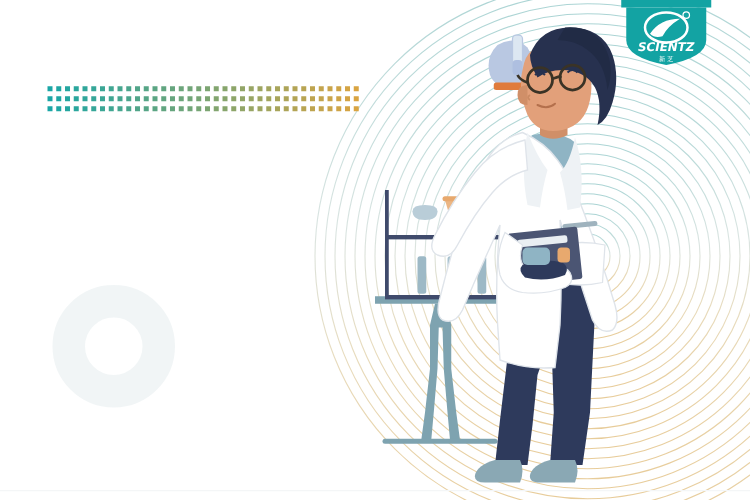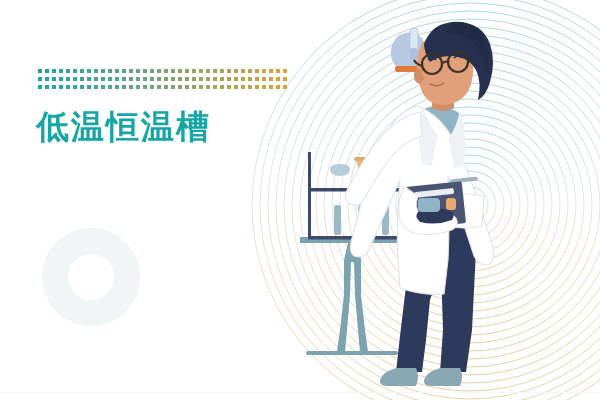--- a/index.html
+++ b/index.html
@@ -83,21 +83,20 @@
 
   <div class="donut"></div>
 
   <div class="dotgrid" id="dotgrid">
       <span class="dotrow"><span class="dot" style="background: rgb(26, 166, 166);"></span><span class="dot" style="background: rgb(31, 166, 163);"></span><span class="dot" style="background: rgb(37, 166, 160);"></span><span class="dot" style="background: rgb(42, 166, 157);"></span><span class="dot" style="background: rgb(48, 166, 154);"></span><span class="dot" style="background: rgb(53, 166, 152);"></span><span class="dot" style="background: rgb(59, 166, 149);"></span><span class="dot" style="background: rgb(64, 166, 146);"></span><span class="dot" style="background: rgb(70, 166, 143);"></span><span class="dot" style="background: rgb(75, 165, 140);"></span><span class="dot" style="background: rgb(81, 165, 137);"></span><span class="dot" style="background: rgb(86, 165, 134);"></span><span class="dot" style="background: rgb(91, 165, 131);"></span><span class="dot" style="background: rgb(97, 165, 128);"></span><span class="dot" style="background: rgb(102, 165, 126);"></span><span class="dot" style="background: rgb(108, 165, 123);"></span><span class="dot" style="background: rgb(113, 165, 120);"></span><span class="dot" style="background: rgb(119, 165, 117);"></span><span class="dot" style="background: rgb(124, 165, 114);"></span><span class="dot" style="background: rgb(130, 165, 111);"></span><span class="dot" style="background: rgb(135, 165, 108);"></span><span class="dot" style="background: rgb(141, 165, 105);"></span><span class="dot" style="background: rgb(146, 165, 103);"></span><span class="dot" style="background: rgb(152, 165, 100);"></span><span class="dot" style="background: rgb(157, 165, 97);"></span><span class="dot" style="background: rgb(162, 165, 94);"></span><span class="dot" style="background: rgb(168, 165, 91);"></span><span class="dot" style="background: rgb(173, 164, 88);"></span><span class="dot" style="background: rgb(179, 164, 85);"></span><span class="dot" style="background: rgb(184, 164, 82);"></span><span class="dot" style="background: rgb(190, 164, 79);"></span><span class="dot" style="background: rgb(195, 164, 77);"></span><span class="dot" style="background: rgb(201, 164, 74);"></span><span class="dot" style="background: rgb(206, 164, 71);"></span><span class="dot" style="background: rgb(212, 164, 68);"></span><span class="dot" style="background: rgb(217, 164, 65);"></span></span>
       <span class="dotrow"><span class="dot" style="background: rgb(26, 166, 166);"></span><span class="dot" style="background: rgb(31, 166, 163);"></span><span class="dot" style="background: rgb(37, 166, 160);"></span><span class="dot" style="background: rgb(42, 166, 157);"></span><span class="dot" style="background: rgb(48, 166, 154);"></span><span class="dot" style="background: rgb(53, 166, 152);"></span><span class="dot" style="background: rgb(59, 166, 149);"></span><span class="dot" style="background: rgb(64, 166, 146);"></span><span class="dot" style="background: rgb(70, 166, 143);"></span><span class="dot" style="background: rgb(75, 165, 140);"></span><span class="dot" style="background: rgb(81, 165, 137);"></span><span class="dot" style="background: rgb(86, 165, 134);"></span><span class="dot" style="background: rgb(91, 165, 131);"></span><span class="dot" style="background: rgb(97, 165, 128);"></span><span class="dot" style="background: rgb(102, 165, 126);"></span><span class="dot" style="background: rgb(108, 165, 123);"></span><span class="dot" style="background: rgb(113, 165, 120);"></span><span class="dot" style="background: rgb(119, 165, 117);"></span><span class="dot" style="background: rgb(124, 165, 114);"></span><span class="dot" style="background: rgb(130, 165, 111);"></span><span class="dot" style="background: rgb(135, 165, 108);"></span><span class="dot" style="background: rgb(141, 165, 105);"></span><span class="dot" style="background: rgb(146, 165, 103);"></span><span class="dot" style="background: rgb(152, 165, 100);"></span><span class="dot" style="background: rgb(157, 165, 97);"></span><span class="dot" style="background: rgb(162, 165, 94);"></span><span class="dot" style="background: rgb(168, 165, 91);"></span><span class="dot" style="background: rgb(173, 164, 88);"></span><span class="dot" style="background: rgb(179, 164, 85);"></span><span class="dot" style="background: rgb(184, 164, 82);"></span><span class="dot" style="background: rgb(190, 164, 79);"></span><span class="dot" style="background: rgb(195, 164, 77);"></span><span class="dot" style="background: rgb(201, 164, 74);"></span><span class="dot" style="background: rgb(206, 164, 71);"></span><span class="dot" style="background: rgb(212, 164, 68);"></span><span class="dot" style="background: rgb(217, 164, 65);"></span></span>
       <span class="dotrow"><span class="dot" style="background: rgb(26, 166, 166);"></span><span class="dot" style="background: rgb(31, 166, 163);"></span><span class="dot" style="background: rgb(37, 166, 160);"></span><span class="dot" style="background: rgb(42, 166, 157);"></span><span class="dot" style="background: rgb(48, 166, 154);"></span><span class="dot" style="background: rgb(53, 166, 152);"></span><span class="dot" style="background: rgb(59, 166, 149);"></span><span class="dot" style="background: rgb(64, 166, 146);"></span><span class="dot" style="background: rgb(70, 166, 143);"></span><span class="dot" style="background: rgb(75, 165, 140);"></span><span class="dot" style="background: rgb(81, 165, 137);"></span><span class="dot" style="background: rgb(86, 165, 134);"></span><span class="dot" style="background: rgb(91, 165, 131);"></span><span class="dot" style="background: rgb(97, 165, 128);"></span><span class="dot" style="background: rgb(102, 165, 126);"></span><span class="dot" style="background: rgb(108, 165, 123);"></span><span class="dot" style="background: rgb(113, 165, 120);"></span><span class="dot" style="background: rgb(119, 165, 117);"></span><span class="dot" style="background: rgb(124, 165, 114);"></span><span class="dot" style="background: rgb(130, 165, 111);"></span><span class="dot" style="background: rgb(135, 165, 108);"></span><span class="dot" style="background: rgb(141, 165, 105);"></span><span class="dot" style="background: rgb(146, 165, 103);"></span><span class="dot" style="background: rgb(152, 165, 100);"></span><span class="dot" style="background: rgb(157, 165, 97);"></span><span class="dot" style="background: rgb(162, 165, 94);"></span><span class="dot" style="background: rgb(168, 165, 91);"></span><span class="dot" style="background: rgb(173, 164, 88);"></span><span class="dot" style="background: rgb(179, 164, 85);"></span><span class="dot" style="background: rgb(184, 164, 82);"></span><span class="dot" style="background: rgb(190, 164, 79);"></span><span class="dot" style="background: rgb(195, 164, 77);"></span><span class="dot" style="background: rgb(201, 164, 74);"></span><span class="dot" style="background: rgb(206, 164, 71);"></span><span class="dot" style="background: rgb(212, 164, 68);"></span><span class="dot" style="background: rgb(217, 164, 65);"></span></span>
     </div>
 
   <div class="headline">
-    <div class="hl-line">低温恒温槽</div>
   </div>
 
   <svg class="scene" viewBox="0 0 300 400" xmlns="http://www.w3.org/2000/svg">
 
     <g>
       <rect x="-32" y="237" width="165" height="6" fill="#7ea3b0"></rect>
       <path d="M48 243 L44 260 L44 295 L40 330 L37 352 L45 352 L47 330 L50 295 L51 262 L54 262 L55 295 L58 330 L60 352 L68 352 L65 330 L61 295 L61 260 L57 243 Z" fill="#7ea3b0"></path>
       <rect x="6" y="351" width="92" height="4" rx="2" fill="#7ea3b0"></rect>
     </g>
 
@@ -178,15 +177,26 @@
         <path d="M122 66 q-6 -2 -8 -6"></path>
       </g>
 
       <path d="M128 60 q4 -4 8 0" stroke="#27314f" stroke-width="1.6" fill="none"></path>
       <path d="M154 58 q4 -4 8 0" stroke="#27314f" stroke-width="1.6" fill="none"></path>
       <path d="M130 84 q8 4 14 -1" stroke="#b4704c" stroke-width="1.6" fill="none" stroke-linecap="round"></path>
       <path d="M124 76 q-3 2 0 4" stroke="#c98a63" stroke-width="1.4" fill="none"></path>
     </g>
   </svg>
 
+  <div class="logo">
+    <div class="logo-banner"></div>
+    <svg viewBox="0 0 72 52" width="72" height="52" xmlns="http://www.w3.org/2000/svg">
+      <path d="M4 6 L68 6 L68 32 q0 14 -32 20 q-32 -6 -32 -20 Z" fill="#13a3a3"></path>
+      <ellipse cx="36" cy="22" rx="17" ry="12" fill="none" stroke="#ffffff" stroke-width="2"></ellipse>
+      <path d="M23 27 q8 -12 24 -12 q-10 6 -14 14 q-6 2 -10 -2 Z" fill="#ffffff"></path>
+      <circle cx="52" cy="12" r="2.6" fill="none" stroke="#ffffff" stroke-width="1"></circle>
+      <text x="36" y="41" font-family="DejaVu Sans, sans-serif" font-size="9.5" font-weight="bold" font-style="italic" fill="#ffffff" text-anchor="middle">SCIENTZ</text>
+      <text x="36" y="48.5" font-family="DejaVu Sans, sans-serif" font-size="5" fill="#ffffff" text-anchor="middle">新 芝</text>
+    </svg>
+  </div>
 
   <div class="bottomline"></div>
 </div>
 
 </body></html>

